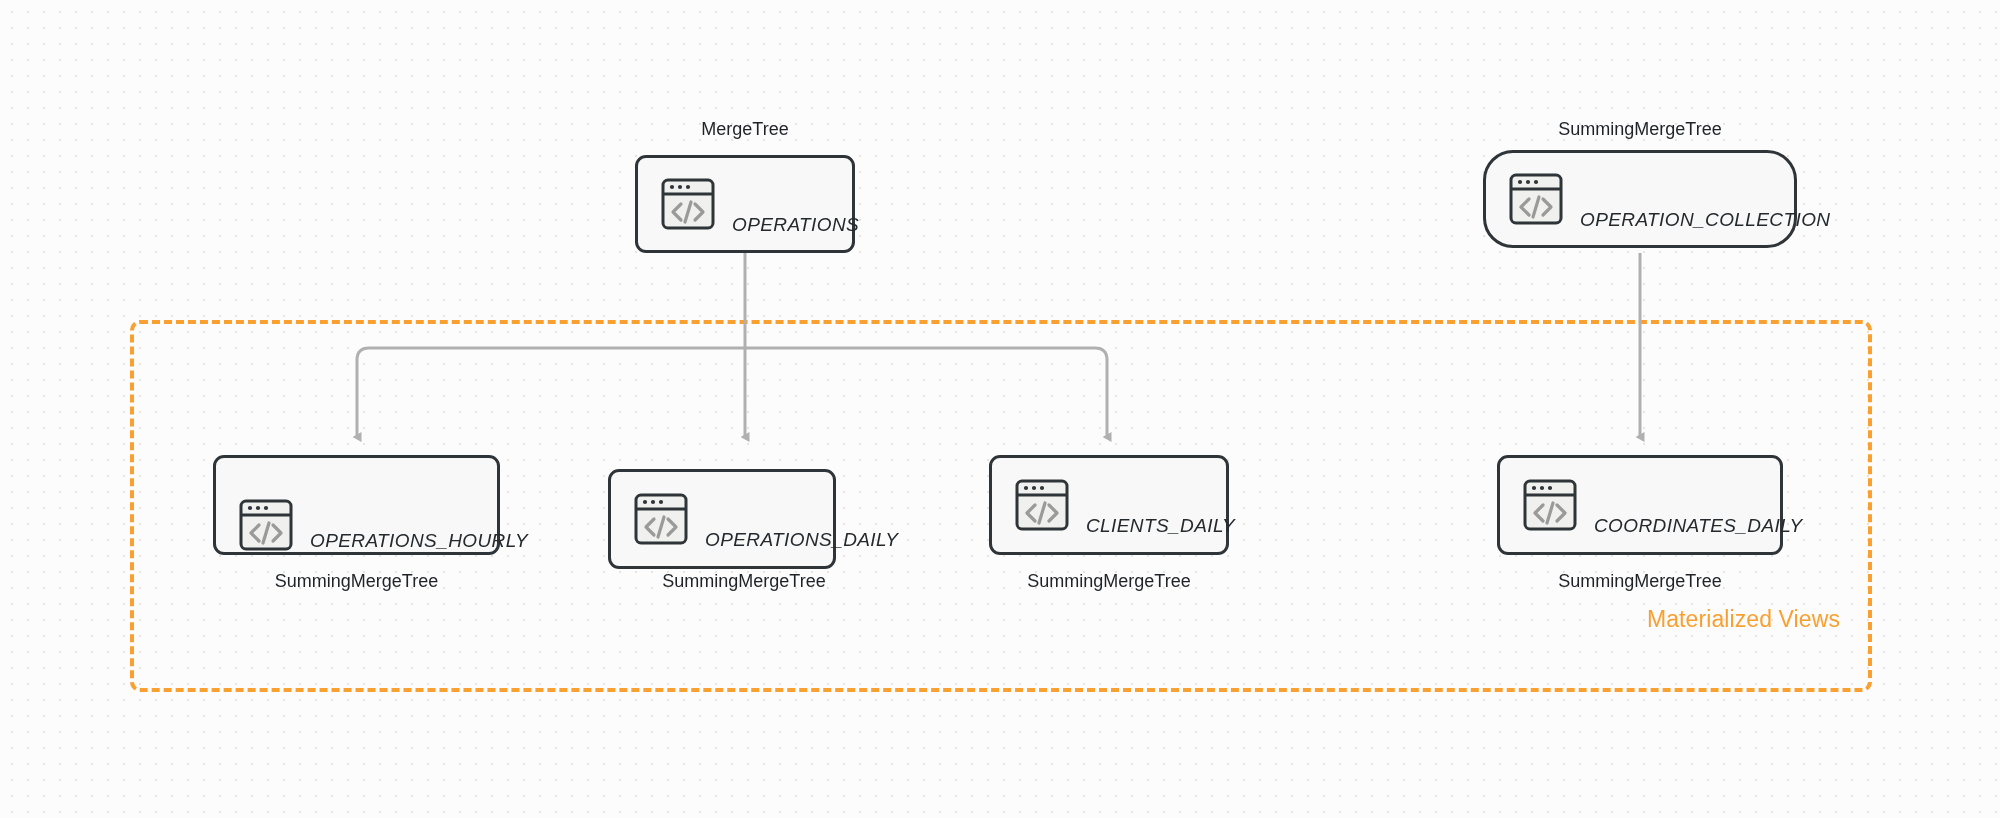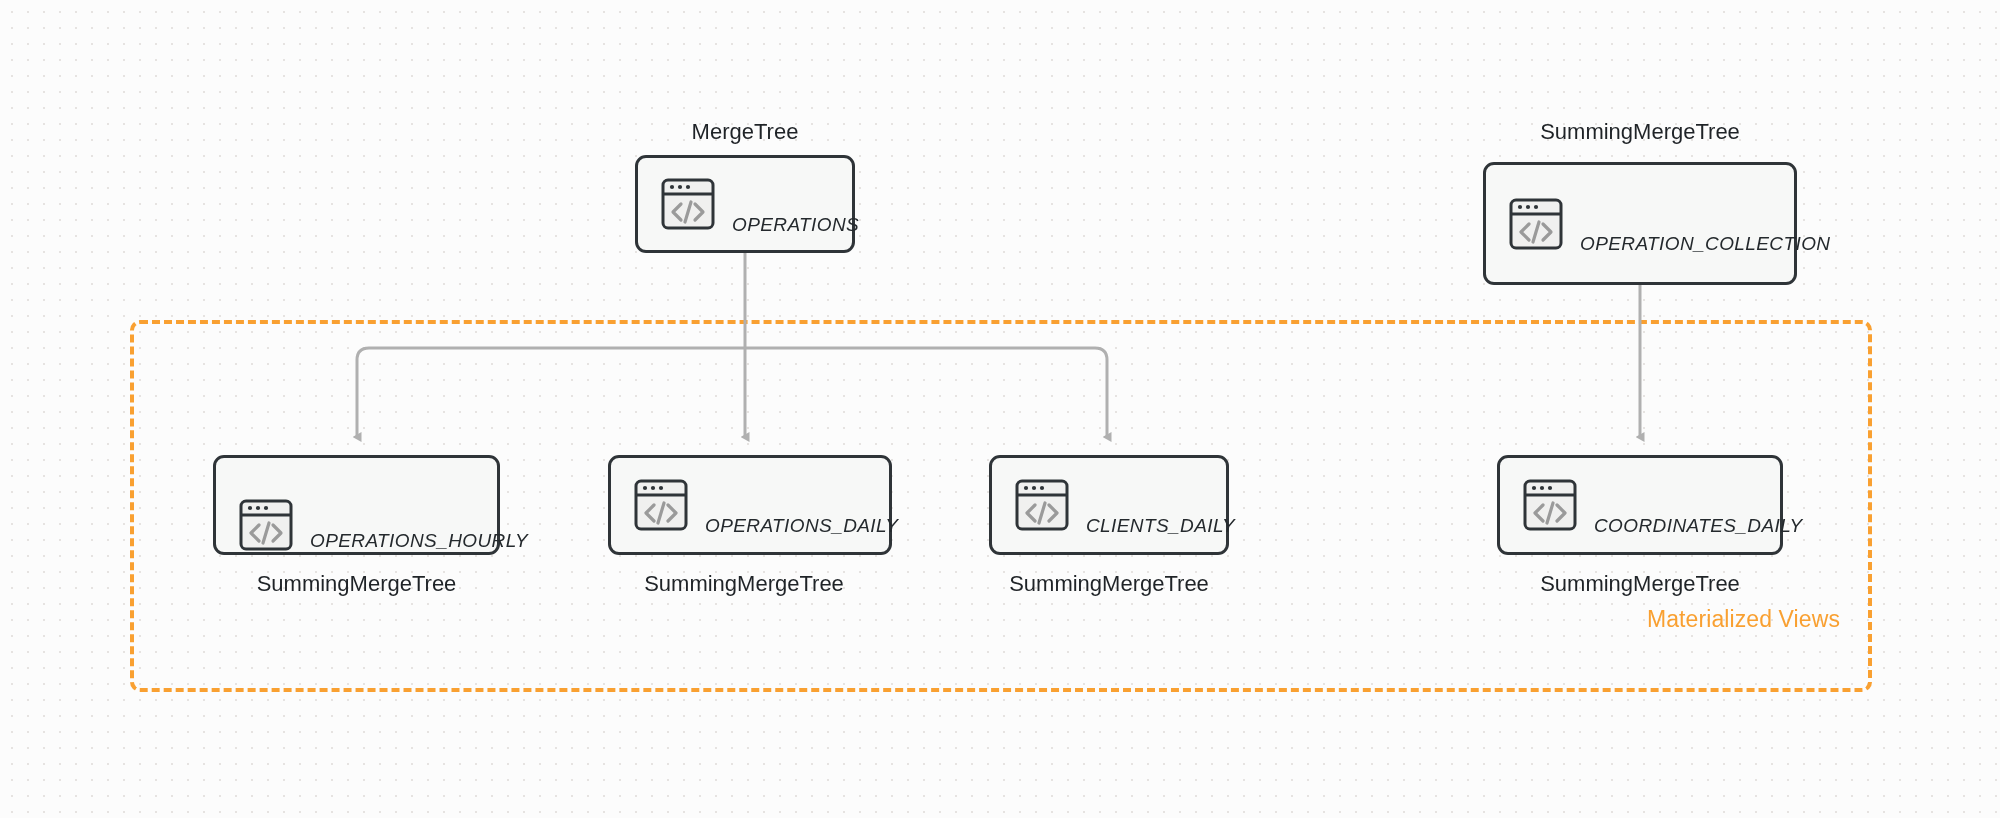--- a/index.html
+++ b/index.html
@@ -61,21 +61,21 @@
     font-size: 19px;
     font-style: italic;
     color: #24292d;
     letter-spacing: 0.4px;
     white-space: nowrap;
     margin-top: 41px;
   }
   
   .engine-label {
     position: absolute;
-    font-size: 22px;
+    font-size: 18px;
     color: #1f2327;
     white-space: nowrap;
     text-align: left;
     transform: translateX(-50%);
   }
 </style>
 </head>
 <body>
 
 <div id="canvas">
@@ -109,21 +109,21 @@
             <circle cx="12" cy="10" r="2.1" fill="#2f3438"></circle>
             <circle cx="20" cy="10" r="2.1" fill="#2f3438"></circle>
             <circle cx="28" cy="10" r="2.1" fill="#2f3438"></circle>
             <path d="M21 27 L13 35 L21 43" fill="none" stroke="#9a9a9a" stroke-width="3.2" stroke-linecap="round" stroke-linejoin="round"></path>
             <path d="M35 27 L43 35 L35 43" fill="none" stroke="#9a9a9a" stroke-width="3.2" stroke-linecap="round" stroke-linejoin="round"></path>
             <path d="M31 25 L25 45" fill="none" stroke="#9a9a9a" stroke-width="3.2" stroke-linecap="round"></path>
           </svg></span>
         <span class="node-label">OPERATIONS</span>
       </div>
       <div class="engine-label" style="left: 745px; top: 119px;">MergeTree</div>
-      <div class="node" style="left: 1483px; top: 162px; width: 314px; height: 123px; border-color: rgb(47, 52, 56); background: rgb(247, 248, 247);">
+      <div class="node" style="left: 1483px; top: 150px; width: 314px; height: 98px; border-color: rgb(47, 52, 56); background: rgb(247, 248, 247); border-radius: 30px;">
         <span class="node-icon"><svg viewBox="0 0 56 54" width="56" height="54">
             <rect x="3" y="3" width="50" height="48" rx="5" ry="5" fill="#f0f0ef" stroke="#2f3438" stroke-width="3"></rect>
             <path d="M3 17 H53" stroke="#2f3438" stroke-width="3"></path>
             <circle cx="12" cy="10" r="2.1" fill="#2f3438"></circle>
             <circle cx="20" cy="10" r="2.1" fill="#2f3438"></circle>
             <circle cx="28" cy="10" r="2.1" fill="#2f3438"></circle>
             <path d="M21 27 L13 35 L21 43" fill="none" stroke="#9a9a9a" stroke-width="3.2" stroke-linecap="round" stroke-linejoin="round"></path>
             <path d="M35 27 L43 35 L35 43" fill="none" stroke="#9a9a9a" stroke-width="3.2" stroke-linecap="round" stroke-linejoin="round"></path>
             <path d="M31 25 L25 45" fill="none" stroke="#9a9a9a" stroke-width="3.2" stroke-linecap="round"></path>
           </svg></span>
@@ -137,21 +137,21 @@
             <circle cx="12" cy="10" r="2.1" fill="#2f3438"></circle>
             <circle cx="20" cy="10" r="2.1" fill="#2f3438"></circle>
             <circle cx="28" cy="10" r="2.1" fill="#2f3438"></circle>
             <path d="M21 27 L13 35 L21 43" fill="none" stroke="#9a9a9a" stroke-width="3.2" stroke-linecap="round" stroke-linejoin="round"></path>
             <path d="M35 27 L43 35 L35 43" fill="none" stroke="#9a9a9a" stroke-width="3.2" stroke-linecap="round" stroke-linejoin="round"></path>
             <path d="M31 25 L25 45" fill="none" stroke="#9a9a9a" stroke-width="3.2" stroke-linecap="round"></path>
           </svg></span>
         <span class="node-label">OPERATIONS_HOURLY</span>
       </div>
       <div class="engine-label" style="left: 356.5px; top: 571px;">SummingMergeTree</div>
-      <div class="node" style="left: 608px; top: 455px; width: 284px; height: 100px; border-color: rgb(47, 52, 56); background: rgb(247, 248, 247);">
+      <div class="node" style="left: 608px; top: 469px; width: 228px; height: 100px; border-color: rgb(47, 52, 56); background: rgb(247, 248, 247);">
         <span class="node-icon"><svg viewBox="0 0 56 54" width="56" height="54">
             <rect x="3" y="3" width="50" height="48" rx="5" ry="5" fill="#f0f0ef" stroke="#2f3438" stroke-width="3"></rect>
             <path d="M3 17 H53" stroke="#2f3438" stroke-width="3"></path>
             <circle cx="12" cy="10" r="2.1" fill="#2f3438"></circle>
             <circle cx="20" cy="10" r="2.1" fill="#2f3438"></circle>
             <circle cx="28" cy="10" r="2.1" fill="#2f3438"></circle>
             <path d="M21 27 L13 35 L21 43" fill="none" stroke="#9a9a9a" stroke-width="3.2" stroke-linecap="round" stroke-linejoin="round"></path>
             <path d="M35 27 L43 35 L35 43" fill="none" stroke="#9a9a9a" stroke-width="3.2" stroke-linecap="round" stroke-linejoin="round"></path>
             <path d="M31 25 L25 45" fill="none" stroke="#9a9a9a" stroke-width="3.2" stroke-linecap="round"></path>
           </svg></span>

